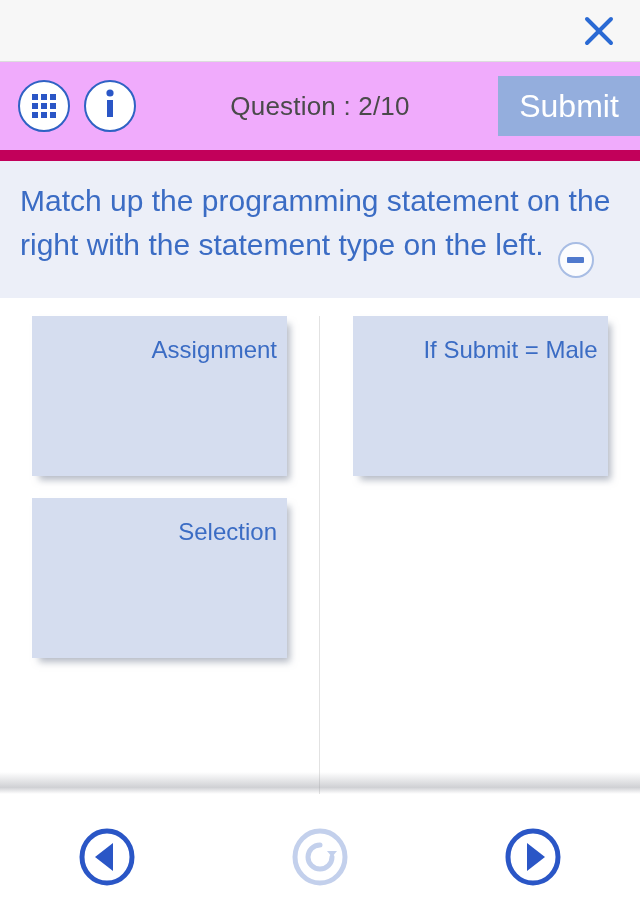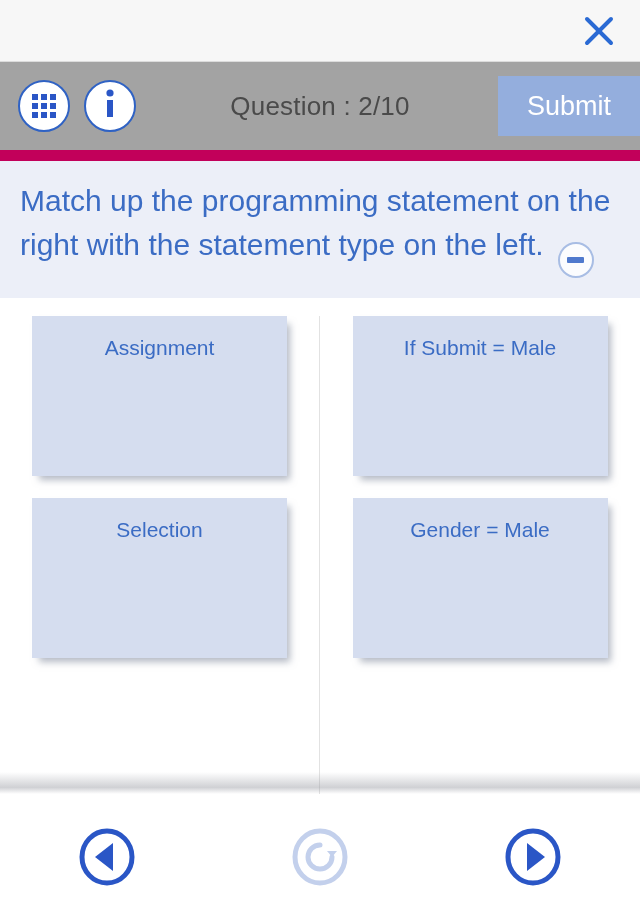--- a/index.html
+++ b/index.html
@@ -44,21 +44,21 @@
     justify-content: center;
     cursor: pointer;
     background: none;
     border: none;
   }
   .close-btn svg { display: block; }
 
   
   .toolbar {
     height: 88px;
-    background: #a3a3a3;
+    background: #f0abfc;
     display: flex;
     align-items: center;
     flex: 0 0 auto;
     position: relative;
     padding: 0 0 0 18px;
   }
   .round-icon-btn {
     width: 52px;
     height: 52px;
     border-radius: 50%;
@@ -94,21 +94,21 @@
 
   .submit-btn {
     position: absolute;
     right: 0;
     top: 14px;
     width: 142px;
     height: 60px;
     background: #94aedd;
     color: #ffffff;
     border: none;
-    font-size: 27px;
+    font-size: 32px;
     font-family: "Liberation Sans", sans-serif;
     cursor: pointer;
     line-height: 60px;
     text-align: center;
     padding: 0;
   }
 
   
   .accent-bar {
     height: 11px;
@@ -167,22 +167,22 @@
     align-items: center;
     gap: 22px;
   }
   .column.left { border-right: 1px solid #e2e2e2; }
 
   .tile {
     width: 255px;
     min-height: 160px;
     background: #d5ddef;
     color: #3b6cc4;
-    font-size: 21px;
-    text-align: center;
+    font-size: 24px;
+    text-align: right;
     padding: 20px 10px 0 10px;
     box-shadow: 5px 6px 7px -2px rgba(120,130,150,0.55);
     cursor: pointer;
     flex: 0 0 auto;
     user-select: none;
   }
 
   .scroll-fade {
     position: absolute;
     left: 0; right: 0; bottom: 0;
@@ -268,21 +268,20 @@
   <div class="match-area">
     <div class="columns">
 
       <div class="column left">
         <div class="tile">Assignment</div>
         <div class="tile">Selection</div>
       </div>
 
       <div class="column right">
         <div class="tile">If Submit = Male</div>
-        <div class="tile">Gender = Male</div>
       </div>
 
     </div>
     <div class="scroll-fade"></div>
   </div>
 
   <div class="bottom-nav">
 
     <button class="nav-btn">
       <span>

